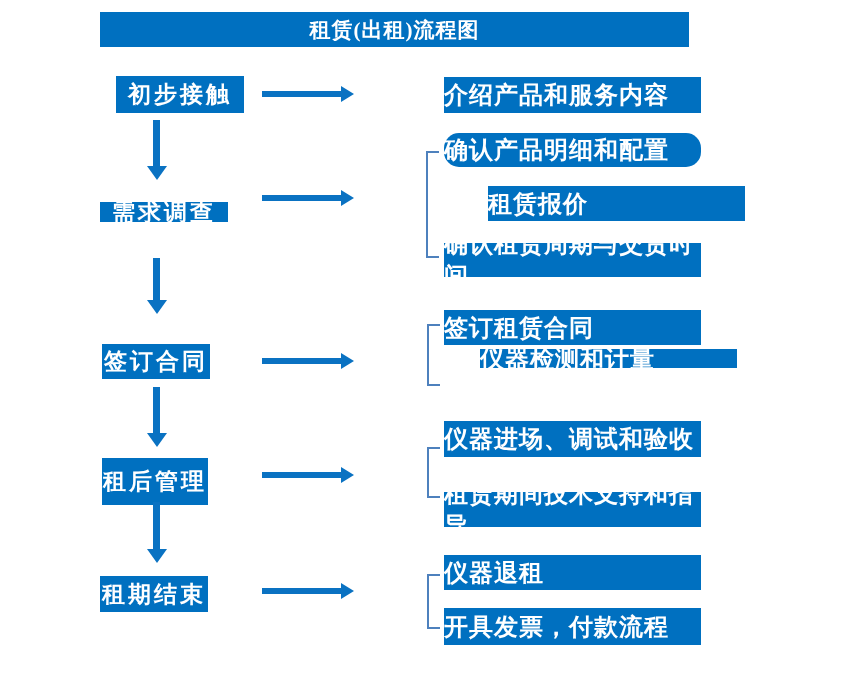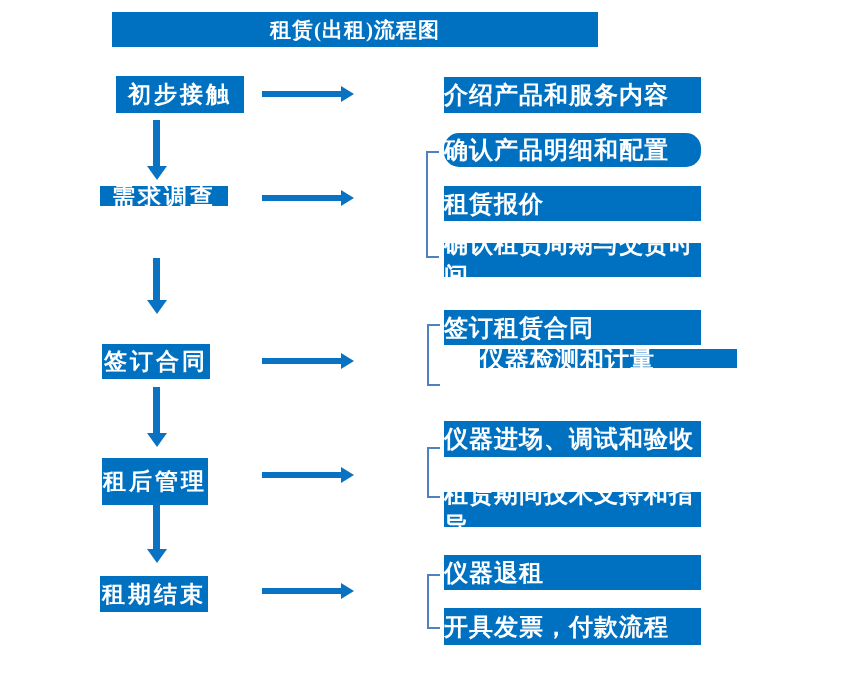--- a/index.html
+++ b/index.html
@@ -23,21 +23,21 @@
   }
   .box {
     position: absolute;
     background: var(--color-primary);
     color: var(--color-text);
     font-weight: bold;
     display: flex;
     align-items: center;
   }
   .banner {
-    left: 112px; top: 12px; width: 486px; height: 35px;
+    left: 100px; top: 12px; width: 589px; height: 35px;
     position: absolute;
     background: var(--color-primary);
     color: var(--color-text);
     font-weight: bold;
     font-size: 21px;
     letter-spacing: 1px;
     display: flex;
     align-items: center;
     justify-content: center;
   }
@@ -47,28 +47,28 @@
     letter-spacing: 3px;
   }
   .out {
     left: 444px; width: 257px;
     font-size: 24px;
     letter-spacing: 1px;
     justify-content: flex-start;
   }
   
   .s1 { left: 100px; top: 76px;  width: 128px; height: 37px; margin-left: 16px; }
-  .s2 { left: 100px; top: 186px; width: 128px; height: 20px; }
+  .s2 { left: 100px; top: 202px; width: 128px; height: 20px; }
   .s3 { left: 102px; top: 344px; width: 108px; height: 35px; }
   .s4 { left: 102px; top: 458px; width: 106px; height: 47px; }
   .s5 { left: 100px; top: 576px; width: 108px; height: 36px; }
   
   .o11 { top: 77px;  height: 36px; }
   .o21 { top: 133px; height: 34px; border-radius: 15px; }
-  .o22 { top: 186px; height: 35px; }
+  .o22 { top: 186px; height: 35px; margin-left: 44px; }
   .o23 { top: 243px; height: 34px; }
   .o31 { top: 310px; height: 35px; }
   .o32 { top: 349px; height: 19px; margin-left: 36px; }
   .o41 { top: 421px; height: 36px; }
   .o42 { top: 492px; height: 35px; }
   .o51 { top: 555px; height: 35px; }
   .o52 { top: 608px; height: 37px; }
   
   .varrow {
     position: absolute;

